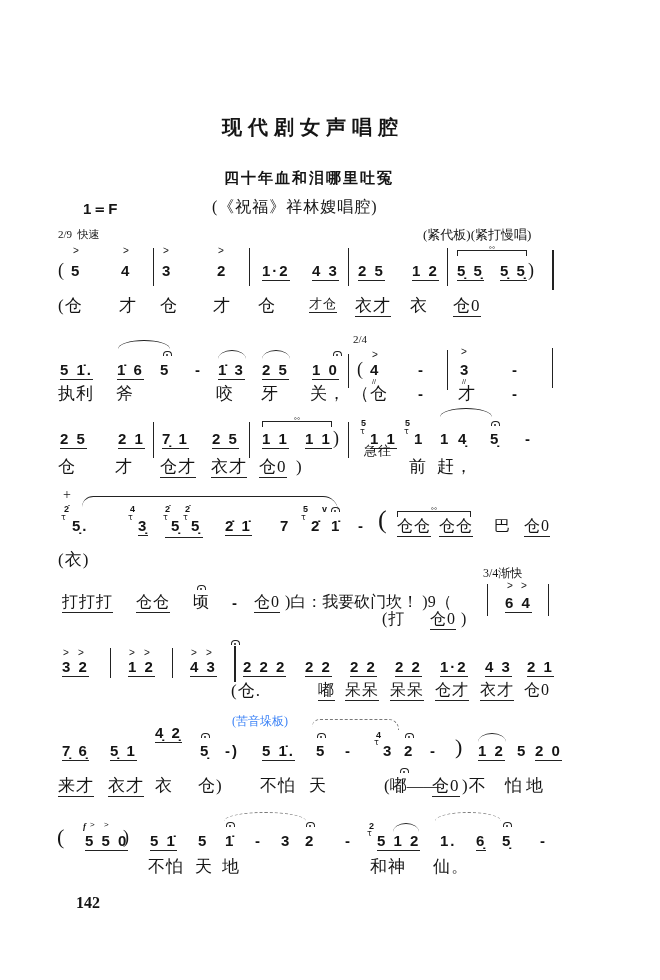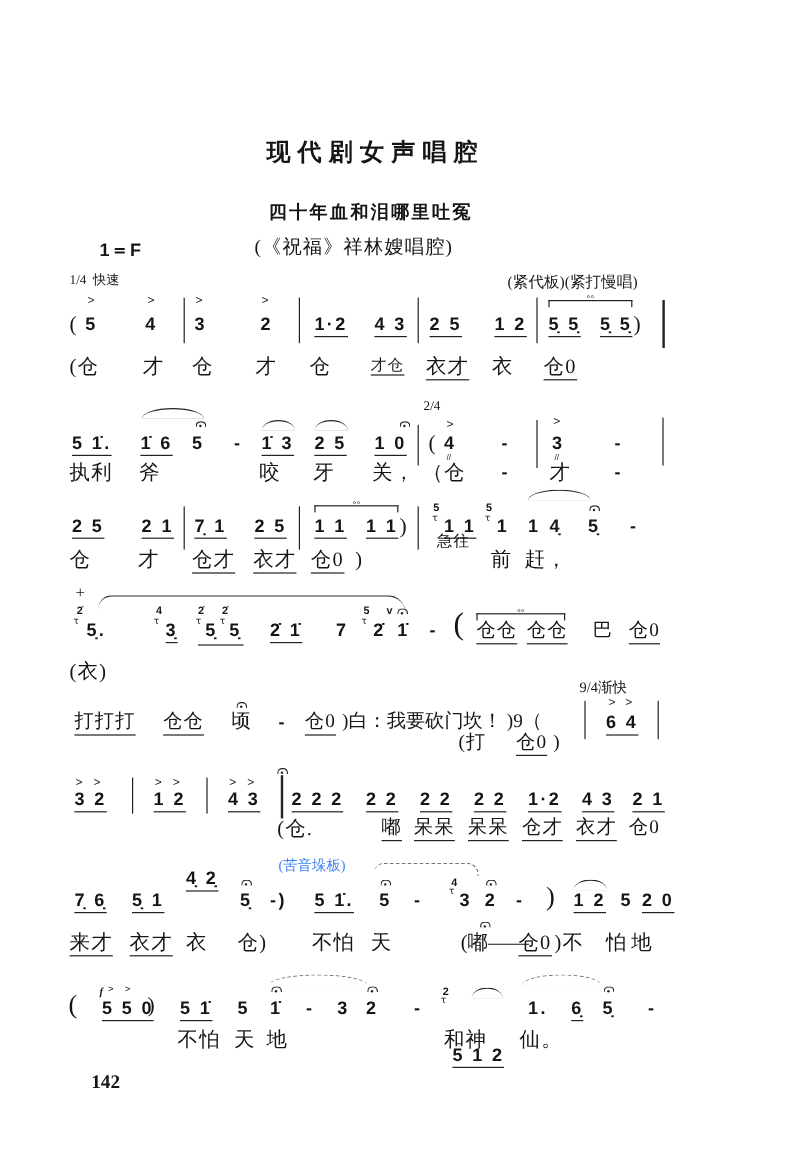--- a/index.html
+++ b/index.html
@@ -25,21 +25,21 @@
   .subtitle{font-family:"Liberation Sans",sans-serif;font-size:15px;font-weight:bold;letter-spacing:2px;}
   .pn{font-family:"Liberation Serif",serif;font-size:16px;font-weight:bold;}
 </style>
 </head>
 <body>
 
 <div class="a title" style="left:222px;top:117px">现代剧女声唱腔</div>
 <div class="a subtitle" style="left:224px;top:170px">四十年血和泪哪里吐冤</div>
 <div class="a n" style="left:83px;top:201px;letter-spacing:1px">1＝F</div>
 <div class="a ly" style="left:212px;top:199px">(《祝福》祥林嫂唱腔)</div>
-<div class="a sm" style="left:58px;top:229px;font-size:11px">1/4  快速</div>
+<div class="a sm" style="left:58px;top:229px;font-size:11px">2/9  快速</div>
 <div class="a sm" style="left:423px;top:228px;font-size:13px">(紧代板)(紧打慢唱)</div>
 
 <div>
   <span class="a acc" style="left:73px;top:246px">&gt;</span>
   <span class="a acc" style="left:123px;top:246px">&gt;</span>
   <span class="a acc" style="left:163px;top:246px">&gt;</span>
   <span class="a acc" style="left:218px;top:246px">&gt;</span>
 
   <span class="a ly" style="left:58px;top:261px;font-size:18px">(</span>
   <span class="a n" style="left:71px;top:263px">5</span>
@@ -194,21 +194,21 @@
   <span class="a ly u" style="left:136px;top:594px;font-size:16px">仓仓</span>
   <div class="fer" style="left:197px;top:585px"></div>
   <span class="a ly" style="left:193px;top:594px;font-size:16px">顷</span>
   <span class="a n" style="left:232px;top:595px">-</span>
   <span class="a ly u" style="left:254px;top:594px;font-size:16px">仓0</span>
   <span class="a ly" style="left:285px;top:594px;font-size:16px;letter-spacing:0">)白：我要砍门坎！ )9（</span>
   <span class="a ly" style="left:382px;top:611px;font-size:16px">(打</span>
   <span class="a ly u" style="left:430px;top:611px;font-size:16px">仓0</span>
   <span class="a ly" style="left:461px;top:611px;font-size:16px">)</span>
 
-  <span class="a sm" style="left:483px;top:567px">9/4渐快</span>
+  <span class="a sm" style="left:483px;top:567px">3/4渐快</span>
   <div class="bar" style="left:487px;top:584px;height:32px"></div>
   <span class="a acc" style="left:507px;top:581px">&gt;</span>
   <span class="a acc" style="left:521px;top:581px">&gt;</span>
   <span class="a n u" style="left:505px;top:595px">6 4</span>
   <div class="bar" style="left:548px;top:584px;height:32px"></div>
 </div>
 
 <div>
   <span class="a acc" style="left:63px;top:648px">&gt;</span>
   <span class="a acc" style="left:78px;top:648px">&gt;</span>
@@ -293,21 +293,21 @@
   <div class="fer" style="left:226px;top:822px"></div>
   <span class="a n" style="left:225px;top:833px">1̇</span>
   <span class="a n" style="left:255px;top:833px">-</span>
   <span class="a n" style="left:281px;top:833px">3</span>
   <div class="fer" style="left:306px;top:822px"></div>
   <span class="a n" style="left:305px;top:833px">2</span>
   <span class="a n" style="left:345px;top:833px">-</span>
   <span class="a gr" style="left:369px;top:822px">2</span>
   <span class="a hook" style="left:367px;top:830px">τ</span>
   <div class="slur" style="left:393px;top:823px;width:26px"></div>
-  <span class="a n u" style="left:377px;top:872px">5 1 2</span>
+  <span class="a n u" style="left:377px;top:833px">5 1 2</span>
   <div class="dslur" style="left:435px;top:812px;width:66px"></div>
   <span class="a n" style="left:440px;top:833px">1.</span>
   <span class="a n u" style="left:476px;top:833px">6̣</span>
   <div class="fer" style="left:503px;top:822px"></div>
   <span class="a n" style="left:502px;top:833px">5̣</span>
   <span class="a n" style="left:540px;top:833px">-</span>
 
   <span class="a ly" style="left:148px;top:858px;font-size:17px">不怕</span>
   <span class="a ly" style="left:195px;top:858px;font-size:17px">天</span>
   <span class="a ly" style="left:222px;top:858px;font-size:17px">地</span>

